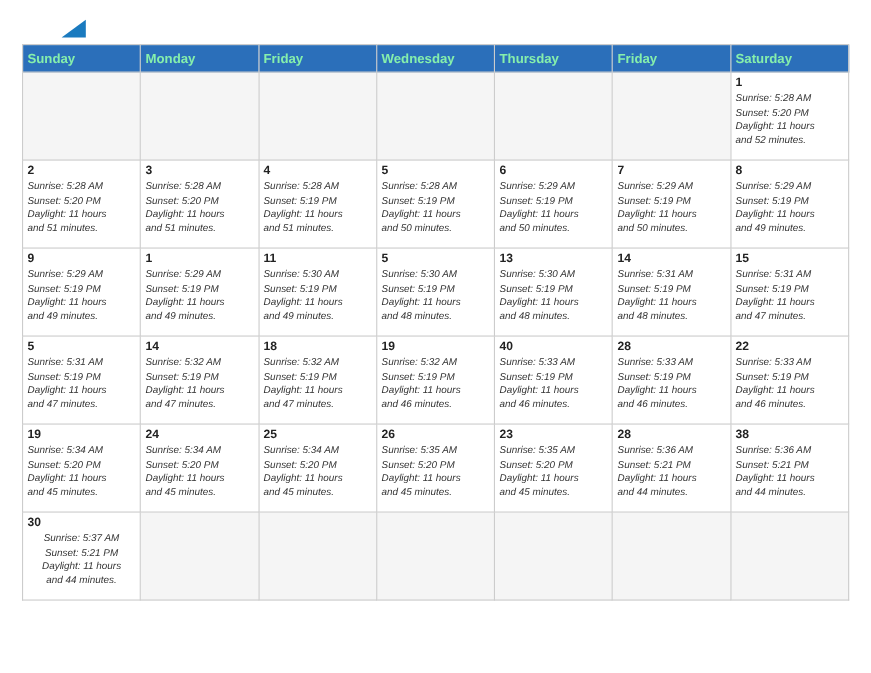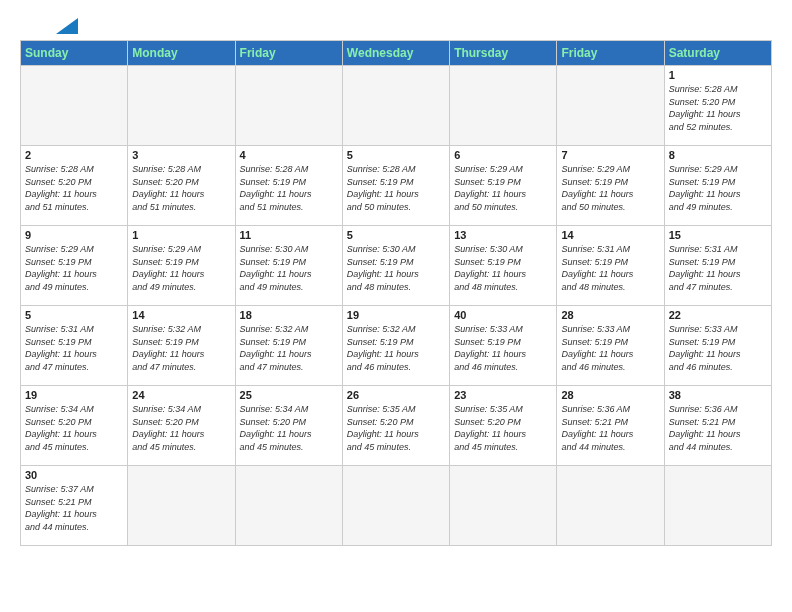--- a/index.html
+++ b/index.html
@@ -328,21 +328,21 @@
           <span class="day-num">38</span>
           <div class="day-info" style="white-space: pre-line;">Sunrise: 5:36 AM
 Sunset: 5:21 PM
 Daylight: 11 hours
 and 44 minutes.</div>
         </td>
       </tr>
       <tr>
         <td>
           <span class="day-num">30</span>
-          <div class="day-info" style="white-space: pre-line;">Sunrise: 5:37 AM
+          <div class="day-info" style="white-space: pre-line; text-align: center;">Sunrise: 5:37 AM
 Sunset: 5:21 PM
 Daylight: 11 hours
 and 44 minutes.</div>
         </td>
         <td class="empty"></td>
         <td class="empty"></td>
         <td class="empty"></td>
         <td class="empty"></td>
         <td class="empty"></td>
         <td class="empty"></td>

